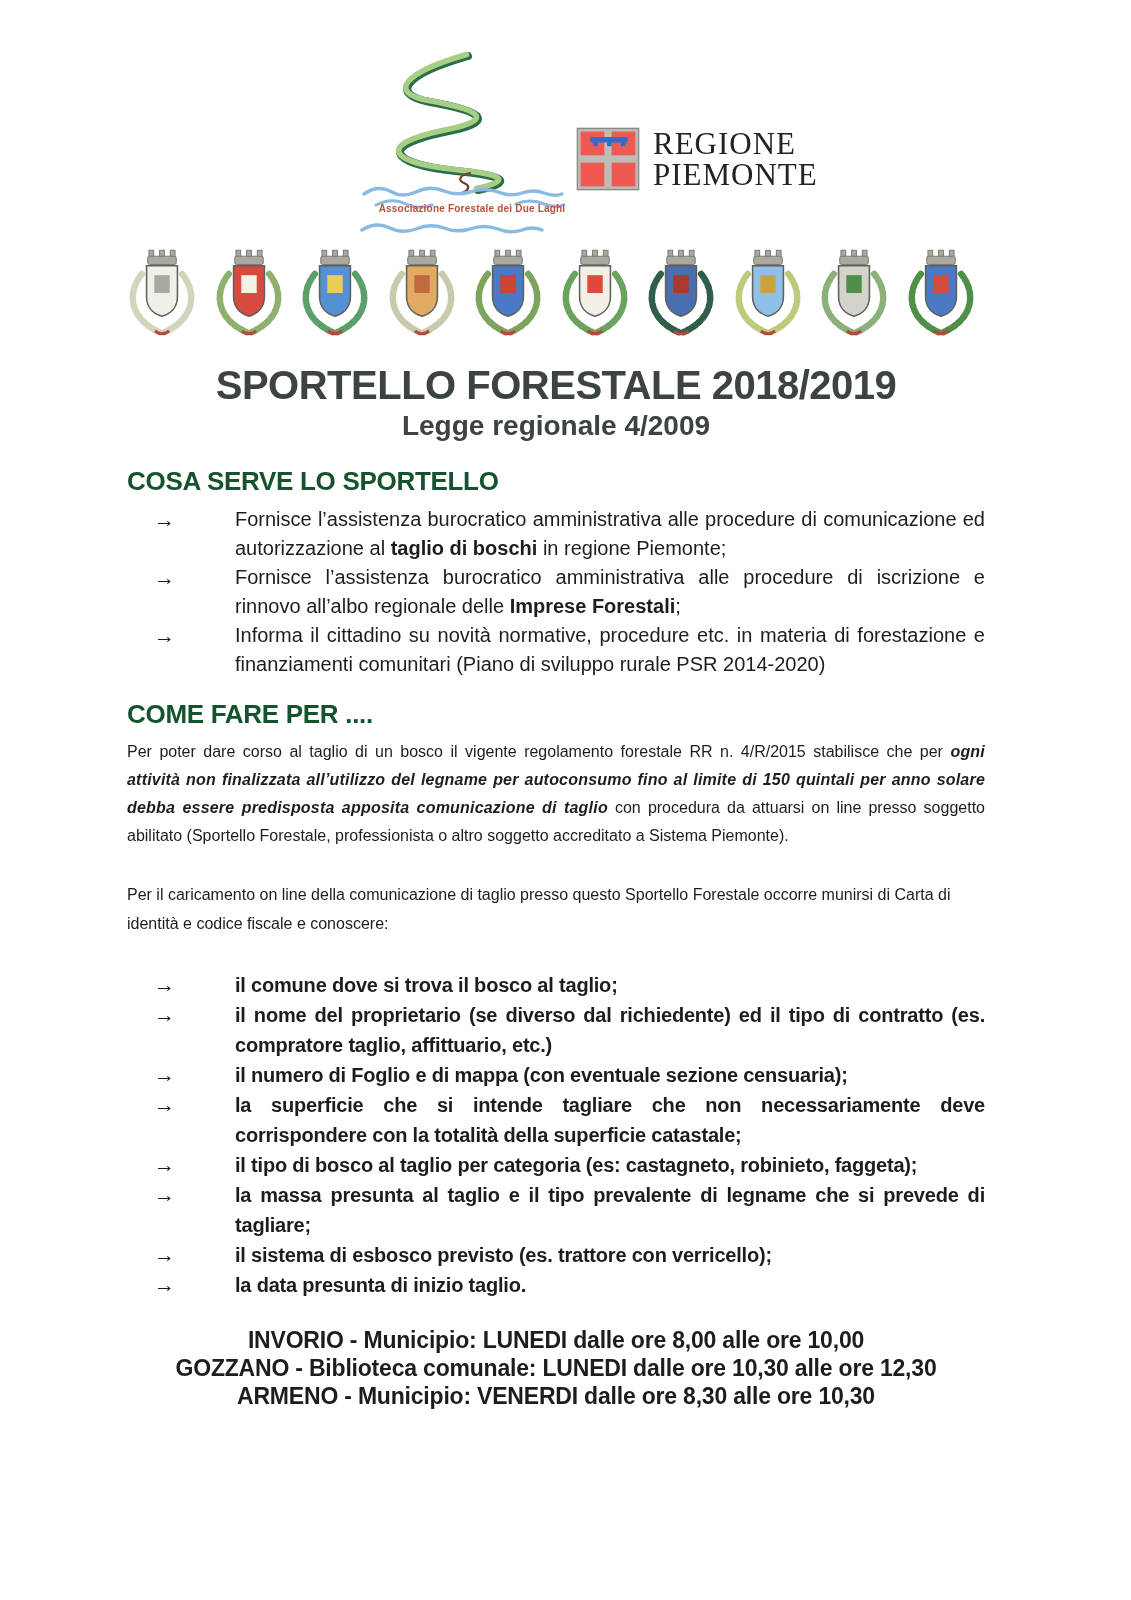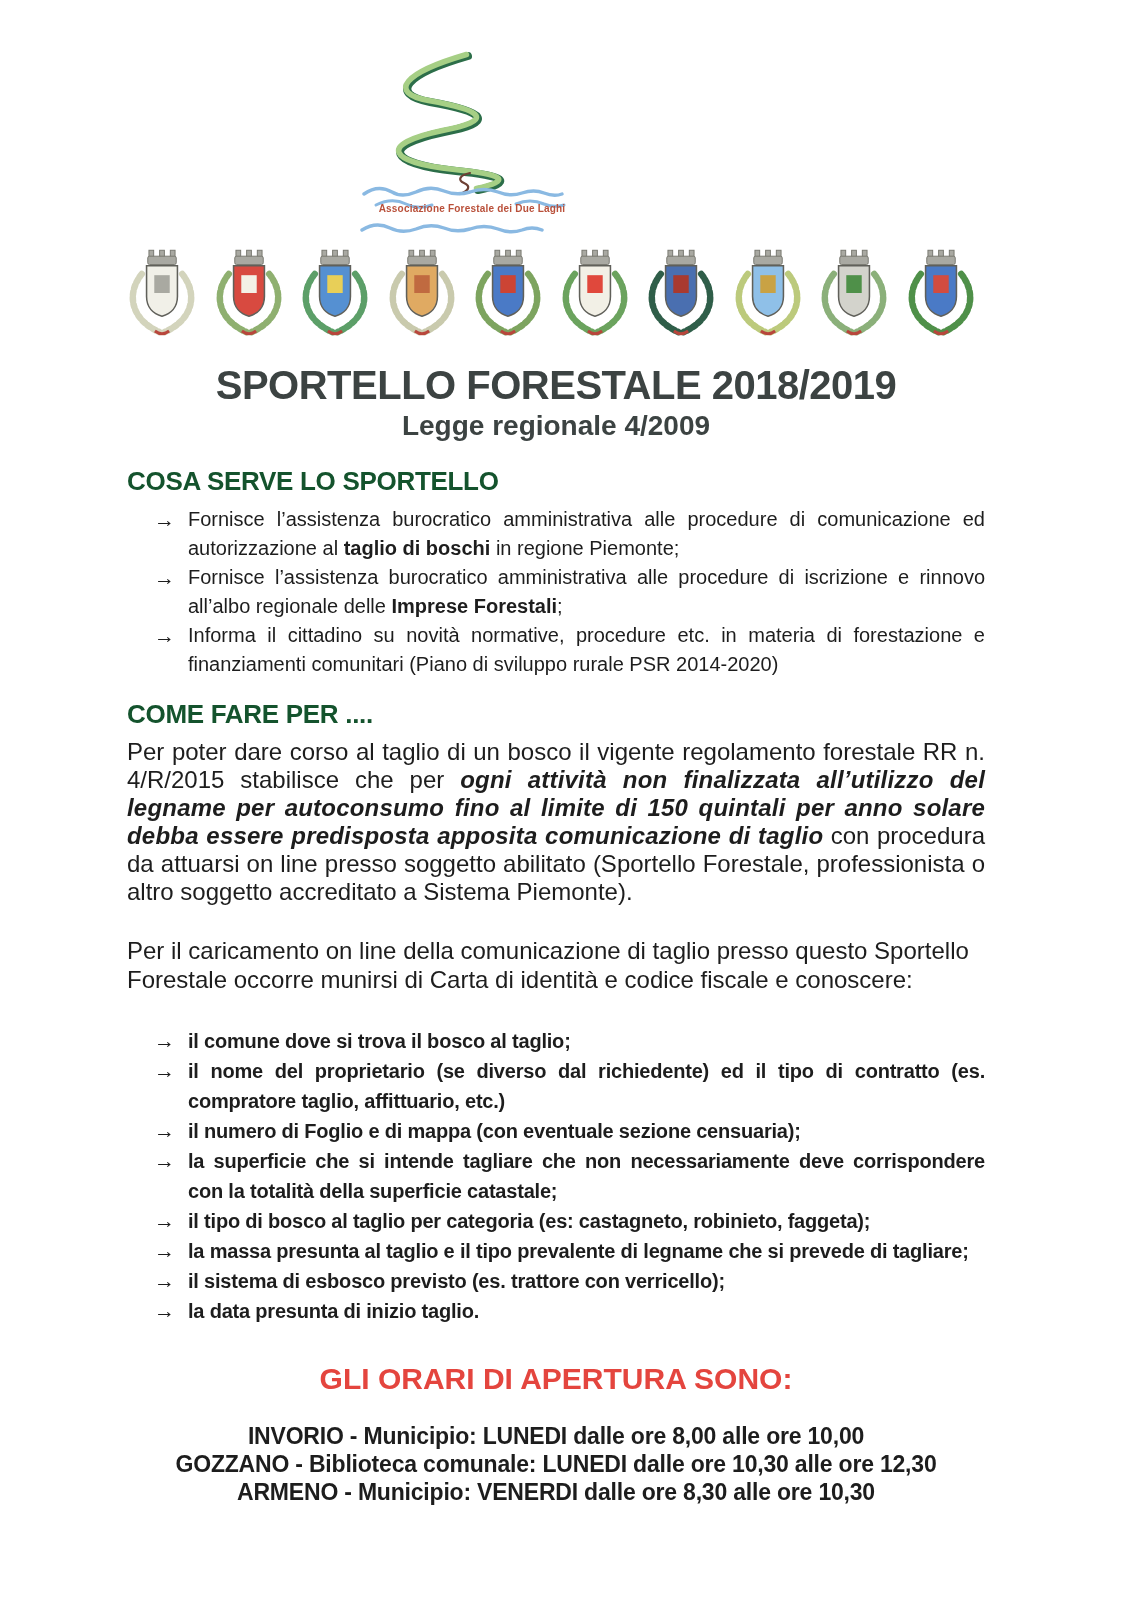--- a/index.html
+++ b/index.html
@@ -28,22 +28,22 @@
   .titleblock h1{margin:0;font-size:40px;letter-spacing:-.5px;font-weight:bold;}
   .titleblock h2{margin:2px 0 0;font-size:28px;font-weight:bold;}
 
   
   .content{margin:0 146px 0 127px;}
   .red-h{margin:24px 0 8px;font-size:26px;font-weight:bold;color:#14532d;letter-spacing:-.3px;}
   .red-h.come{margin-top:20px;}
   .bullet{display:flex;padding-left:27px;}
   .arrow{flex:0 0 34px;font-size:21px;line-height:29px;}
   .btxt{flex:1;margin:0;font-size:20px;line-height:29px;}
-  .just{text-align:justify;}
-  .para{margin:4px 0 0;font-size:24px;line-height:28px;}
+  .just{text-align:justify;margin-left:47px;}
+  .para{margin:4px 0 0;font-size:16px;line-height:28px;}
   .bi{font-style:italic;font-weight:bold;letter-spacing:.2px;}
   .para2{margin-top:30px;line-height:29px;}
   .reqs{margin-top:32px;}
   .reqs .btxt{font-weight:bold;line-height:30px;letter-spacing:-.2px;}
   .reqs .arrow{line-height:30px;font-weight:normal;}
   .orari-h{margin:36px 0 0;text-align:center;font-size:30px;font-weight:bold;color:#e4453e;}
   .sched{margin-top:26px;text-align:center;font-weight:bold;font-size:23px;line-height:28px;letter-spacing:-.2px;}
   .sched p{margin:0;}
 </style>
 </head>
@@ -80,20 +80,39 @@
         <svg class="waves" viewBox="0 0 232 60">
           <path d="M8 14 q14 -10 28 -2 q10 6 24 0 q14 -7 28 -1 q12 5 26 1 q14 -5 28 0 q12 5 24 1 q12 -4 22 0 q10 4 18 1" fill="none" stroke="#8ab9e2" stroke-width="3.4" stroke-linecap="round"></path>
           <path d="M20 25 q16 -8 30 -1 q12 6 26 1" fill="none" stroke="#8ab9e2" stroke-width="3" stroke-linecap="round"></path>
           <path d="M160 24 q14 -6 28 0 q10 4 20 1" fill="none" stroke="#8ab9e2" stroke-width="3" stroke-linecap="round"></path>
           <path d="M6 50 q14 -9 28 -2 q12 6 26 1 q14 -6 28 -1 q12 5 26 1 q14 -5 28 0 q12 5 24 1 q10 -4 20 0" fill="none" stroke="#8ab9e2" stroke-width="3.4" stroke-linecap="round"></path>
         </svg>
         <span class="assoc-caption">Associazione Forestale dei Due Laghi</span>
       </div>
     </div>
 
+    <div class="region">
+      <svg class="pshield" viewBox="0 0 70 70">
+        <rect x="1.5" y="1.5" width="67" height="67" fill="#bdbdb8" stroke="#8a8a84" stroke-width="1.5"></rect>
+        <rect x="5" y="5" width="26" height="26" fill="#ee5a52"></rect>
+        <rect x="39" y="5" width="26" height="26" fill="#ee5a52"></rect>
+        <rect x="5" y="39" width="26" height="26" fill="#ee5a52"></rect>
+        <rect x="39" y="39" width="26" height="26" fill="#ee5a52"></rect>
+        <g fill="#2e6ec4">
+          <rect x="15" y="11" width="42" height="6" rx="3"></rect>
+          <rect x="19" y="16" width="5" height="5"></rect>
+          <rect x="34" y="16" width="5" height="5"></rect>
+          <rect x="49" y="16" width="5" height="5"></rect>
+        </g>
+      </svg>
+      <div class="region-text">
+        <span>REGIONE</span>
+        <span>PIEMONTE</span>
+      </div>
+    </div>
   </header>
 
   <div class="crest-row">
     <svg class="crest" viewBox="0 0 64 80" style="--c1:#f1f0e8;--c2:#a9a9a1;--laurel:#d3d4bc">
         <use href="#crest"></use>
       </svg>
     <svg class="crest" viewBox="0 0 64 80" style="--c1:#d84a40;--c2:#f3f1e6;--laurel:#8fb070">
         <use href="#crest"></use>
       </svg>
     <svg class="crest" viewBox="0 0 64 80" style="--c1:#5590d2;--c2:#e8cf58;--laurel:#5c9f68">
@@ -180,21 +199,20 @@
       <div class="bullet">
         <span class="arrow">→</span>
         <p class="btxt just">il sistema di esbosco previsto (es. trattore con verricello);</p>
       </div>
       <div class="bullet">
         <span class="arrow">→</span>
         <p class="btxt just">la data presunta di inizio taglio.</p>
       </div>
     </div>
 
-    <h3 class="orari-h">GLI ORARI DI APERTURA SONO:</h3>
 
     <div class="sched">
       <p>INVORIO - Municipio: LUNEDI dalle ore 8,00 alle ore 10,00</p>
       <p>GOZZANO - Biblioteca comunale: LUNEDI dalle ore 10,30 alle ore 12,30</p>
       <p>ARMENO - Municipio: VENERDI dalle ore 8,30 alle ore 10,30</p>
     </div>
 
   </main>
 </div>
 

